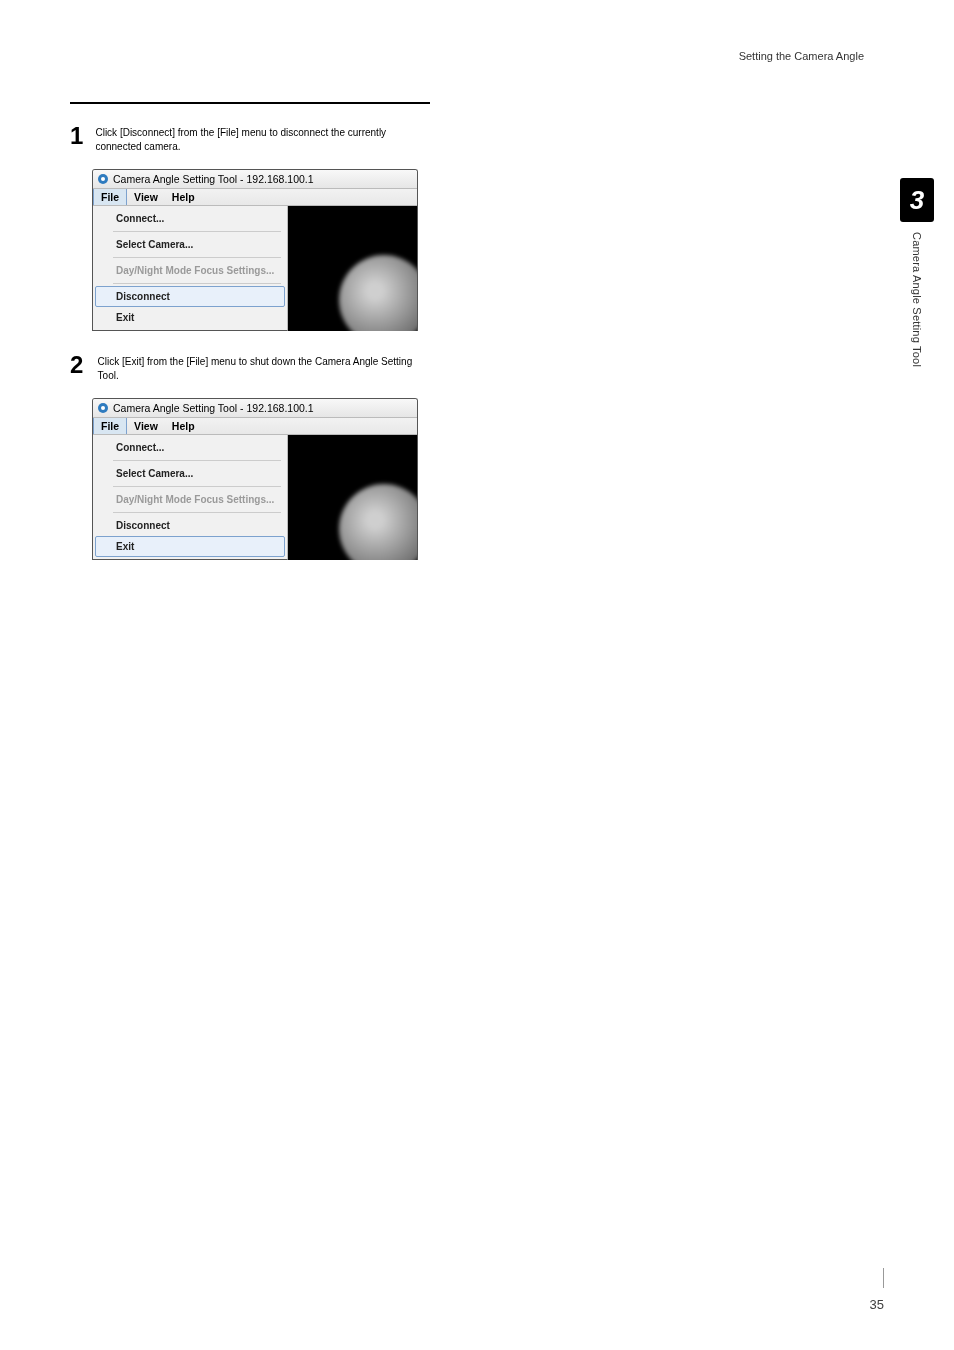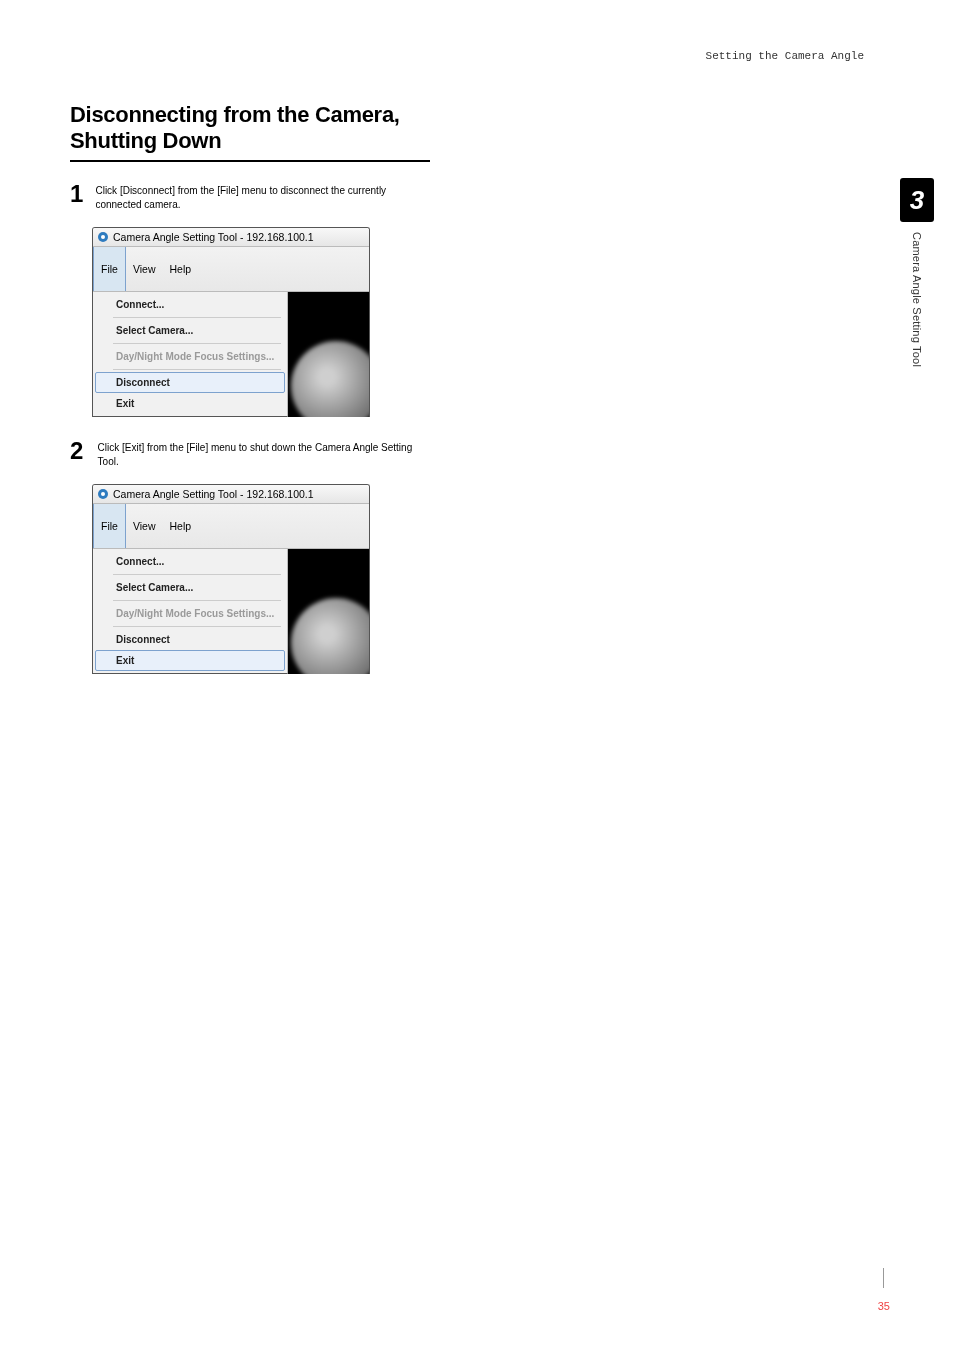--- a/index.html
+++ b/index.html
@@ -16,21 +16,20 @@
       height: 100%;
       padding: 50px 70px 40px 70px;
       position: relative;
     }
     .header-text {
       text-align: right;
       font-size: 11px;
       color: #333;
       margin-bottom: 40px;
       margin-right: 20px;
-      font-family: Liberation Mono, monospace;
     }
     .section-title {
       font-family: Arial, Helvetica, sans-serif;
       font-weight: bold;
       font-size: 22px;
       letter-spacing: -0.3px;
       margin-bottom: 6px;
       max-width: 360px;
     }
     .title-rule {
@@ -51,21 +50,21 @@
       width: 22px;
       line-height: 1;
       margin-right: 6px;
     }
     .step-text {
       font-size: 10px;
       line-height: 1.35;
       padding-top: 2px;
     }
     .screenshot {
-      width: 278px;
+      width: 326px;
       margin: 16px 0 22px 22px;
       border: 1px solid #555;
       border-radius: 3px 3px 0 0;
       background: #fff;
       font-family: "Segoe UI", Arial, sans-serif;
       font-size: 10px;
       overflow: hidden;
       border-bottom: none;
     }
     .titlebar {
@@ -82,21 +81,22 @@
       display:inline-flex; align-items:center; justify-content:center;
     }
     .tb-icon svg { width: 12px; height: 12px; }
     .menubar {
       display: flex;
       background: linear-gradient(#f2f2f2, #e8e8e8);
       border-bottom: 1px solid #bbb;
       font-size: 10.5px;
     }
     .menubar-item {
-      padding: 16px 7px;
+      padding: 2px 7px;
+      font-weight: bold;
     }
     .menubar-item.active {
       background: #d8e6f2;
       border: 1px solid #7da2ce;
       border-top: none;
       border-bottom: none;
     }
     .menu-body {
       display: flex;
     }
@@ -163,40 +163,39 @@
       writing-mode: vertical-rl;
       font-size: 11px;
       color: #333;
       margin-top: 10px;
       margin-left: 11px;
       letter-spacing: 0.2px;
     }
     .page-number {
       position: absolute;
       bottom: 38px;
-      right: 64px;
-      font-size: 11px;
-      color: #ef4444;
+      right: 70px;
+      font-size: 13px;
+      color: #404040;
     }
     .page-num-rule {
       position:absolute;
       bottom: 62px;
       right: 70px;
       width: 1.5px;
       height: 20px;
       background: #999;
     }
   </style>
 </head>
 <body>
 
 <div class="page">
   <div class="header-text">Setting the Camera Angle</div>
 
-  <h2 class="section-title">Disconnecting from the Camera, Shutting Down</h2>
   <hr class="title-rule">
 
   <div class="step">
     <div class="step-num">1</div>
     <div class="step-text">Click [Disconnect] from the [File] menu to disconnect the currently connected camera.</div>
   </div>
 
   <div class="screenshot">
     <div class="titlebar">
       <span class="tb-icon">

